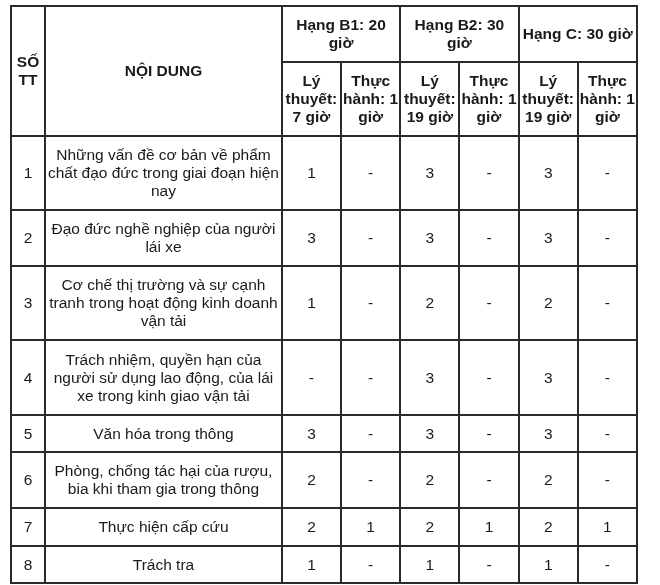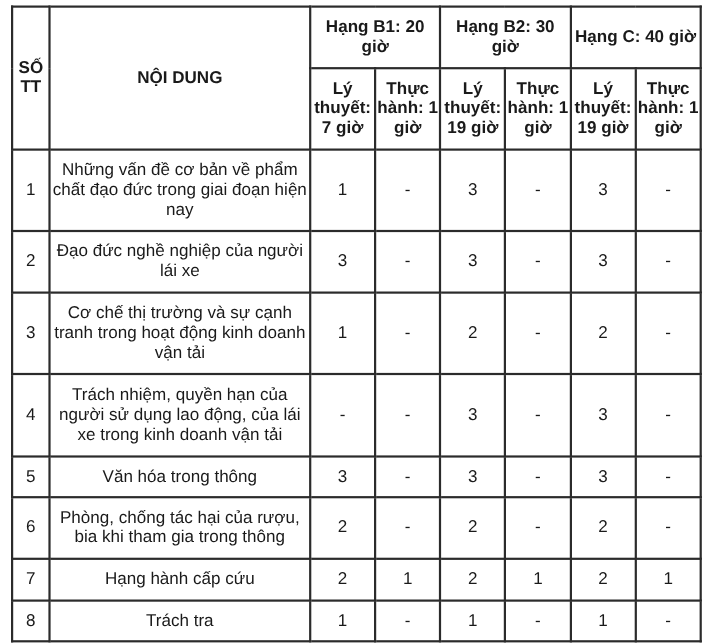--- a/index.html
+++ b/index.html
@@ -77,21 +77,21 @@
       <col class="c-num">
     <col class="c-num">
       <col class="c-num">
   </colgroup>
   <thead>
     <tr class="h1">
       <th rowspan="2">SỐ TT</th>
       <th rowspan="2">NỘI DUNG</th>
       <th colspan="2" class="group">Hạng B1: 20 giờ</th>
       <th colspan="2" class="group">Hạng B2: 30 giờ</th>
-      <th colspan="2" class="group">Hạng C: 40 giờ</th>
+      <th colspan="2" class="group">Hạng C: 30 giờ</th>
     </tr>
     <tr class="h2">
       <th class="sub">Lý thuyết: 7 giờ</th>
       <th class="sub">Thực hành: 1 giờ</th>
       <th class="sub">Lý thuyết: 19 giờ</th>
       <th class="sub">Thực hành: 1 giờ</th>
       <th class="sub">Lý thuyết: 19 giờ</th>
       <th class="sub">Thực hành: 1 giờ</th>
     </tr>
   </thead>
@@ -121,21 +121,21 @@
       <td class="content">Cơ chế thị trường và sự cạnh tranh trong hoạt động kinh doanh vận tải</td>
       <td>1</td>
       <td>-</td>
       <td>2</td>
       <td>-</td>
       <td>2</td>
       <td>-</td>
     </tr>
     <tr class="r4">
       <td class="stt">4</td>
-      <td class="content">Trách nhiệm, quyền hạn của người sử dụng lao động, của lái xe trong kinh doanh vận tải</td>
+      <td class="content">Trách nhiệm, quyền hạn của người sử dụng lao động, của lái xe trong kinh giao vận tải</td>
       <td>-</td>
       <td>-</td>
       <td>3</td>
       <td>-</td>
       <td>3</td>
       <td>-</td>
     </tr>
     <tr class="r5">
       <td class="stt">5</td>
       <td class="content">Văn hóa trong thông</td>
@@ -151,21 +151,21 @@
       <td class="content">Phòng, chống tác hại của rượu, bia khi tham gia trong thông</td>
       <td>2</td>
       <td>-</td>
       <td>2</td>
       <td>-</td>
       <td>2</td>
       <td>-</td>
     </tr>
     <tr class="r7">
       <td class="stt">7</td>
-      <td class="content">Hạng hành cấp cứu</td>
+      <td class="content">Thực hiện cấp cứu</td>
       <td>2</td>
       <td>1</td>
       <td>2</td>
       <td>1</td>
       <td>2</td>
       <td>1</td>
     </tr>
     <tr class="r8">
       <td class="stt">8</td>
       <td class="content">Trách tra</td>

